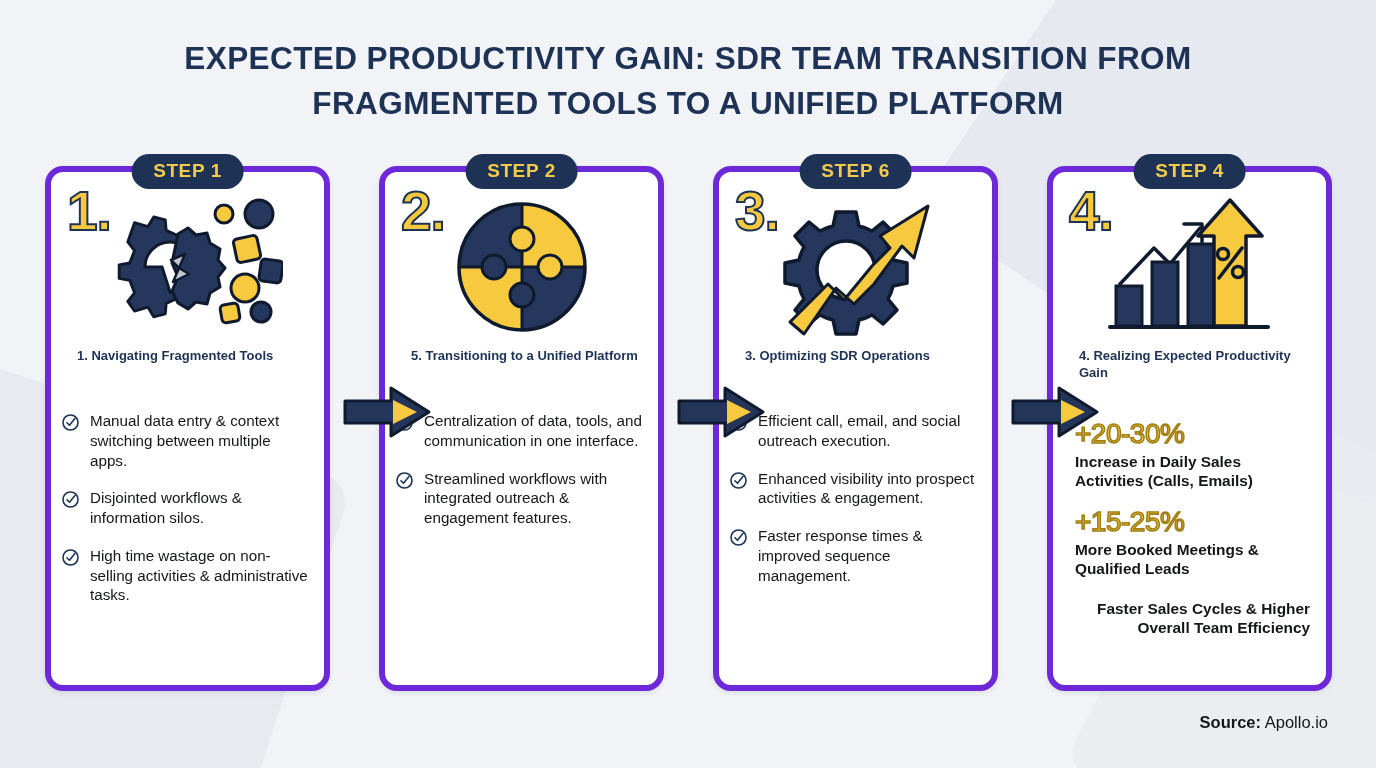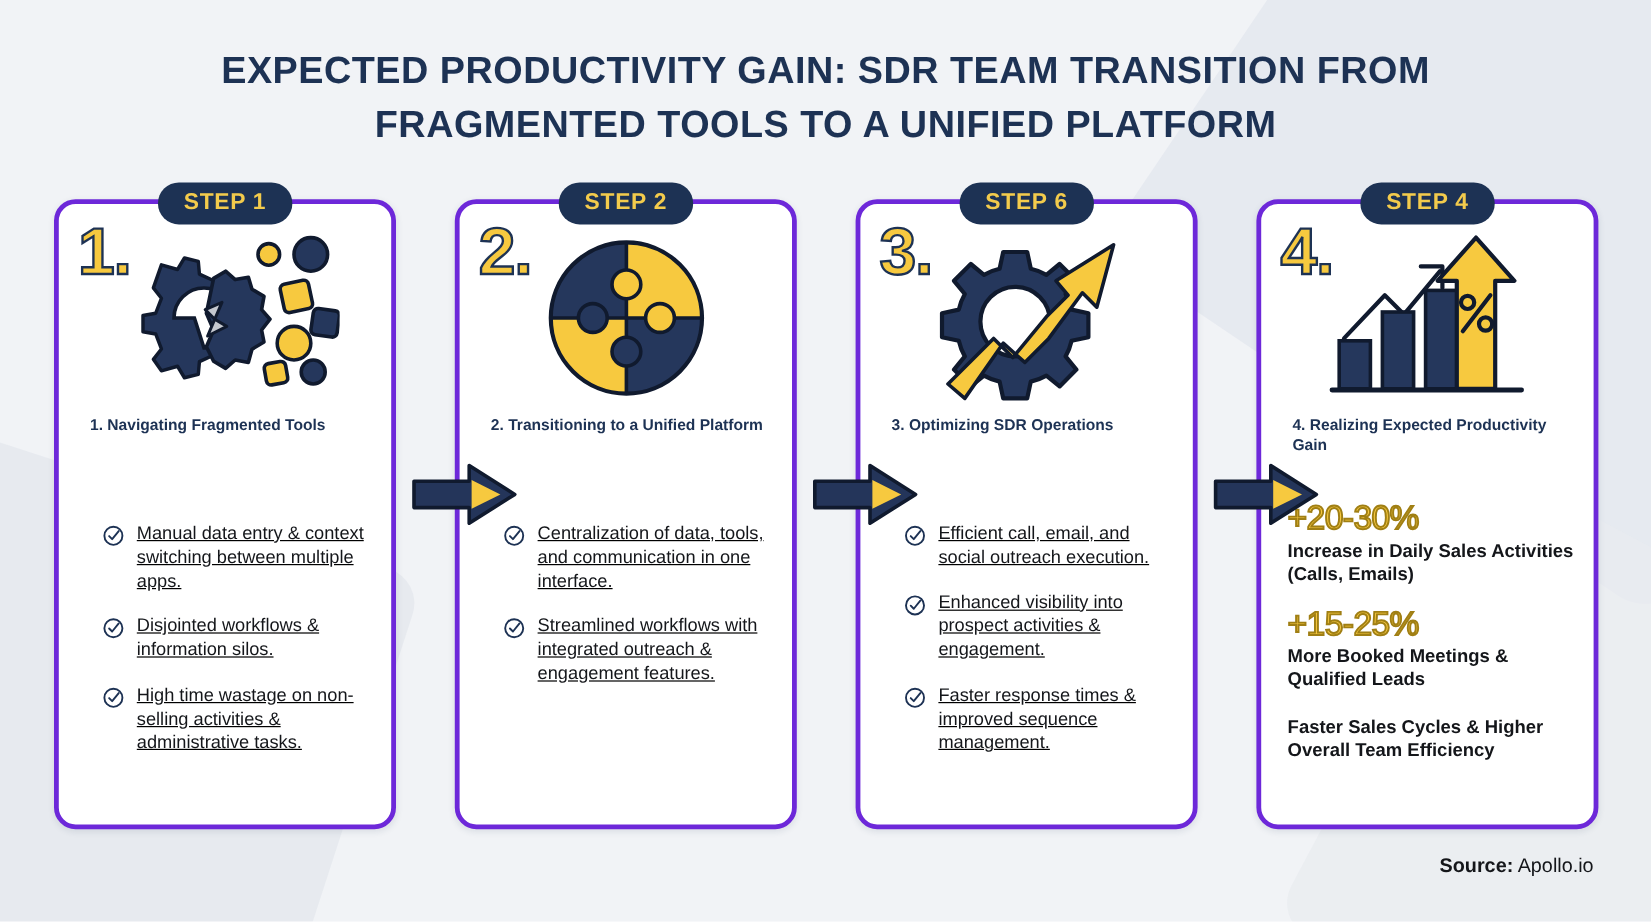--- a/index.html
+++ b/index.html
@@ -61,21 +61,21 @@
     position: absolute;
     top: 166px; left: 45px;
     width: 1287px; height: 525px;
     z-index: 4;
   }
   .card {
     position: absolute;
     top: 0;
     width: 285px; height: 525px;
     background: #ffffff;
-    border: 4px solid #6d28d9;
+    border: 6px solid #6d28d9;
     border-radius: 18px;
     box-shadow: 0 2px 5px rgba(25,45,80,.10);
   }
   .card.c1 { left: 0px; }
   .card.c2 { left: 334px; }
   .card.c3 { left: 668px; }
   .card.c4 { left: 1002px; }
 
   .step-badge {
     position: absolute;
@@ -115,24 +115,23 @@
   .card-title {
     padding: 0 20px 0 26px;
     color: #1d3254;
     font-size: 13px;
     font-weight: bold;
     line-height: 1.32;
     min-height: 56px;
   }
 
   .bullets {
-    margin-top: 34px;
-    padding: 0 16px 0 36px;
+    margin-top: 8px;
+    padding: 0 16px 0 10px;
     list-style: none;
-    text-decoration: underline;
   }
   .bullet {
     display: flex;
     align-items: flex-start;
     gap: 10px;
     margin-bottom: 18px;
   }
   .bullet .check { flex: 0 0 auto; margin-top: 2px; }
   .bullet .txt {
     color: #14161a;
@@ -157,20 +156,21 @@
     font-weight: bold;
     line-height: 1.26;
     margin-top: 2px;
   }
   .stat-plain {
     color: #14161a;
     font-size: 15.4px;
     font-weight: bold;
     line-height: 1.26;
     margin-top: 20px;
+    text-align: right;
   }
 
   .arrow {
     position: absolute;
     top: 218px;
     width: 92px; height: 56px;
     z-index: 6;
   }
   .arrow.a1 { left: 296px; }
   .arrow.a2 { left: 630px; }
@@ -290,21 +290,21 @@
               <circle cx="75" cy="47" r="12"></circle>
               <circle cx="103" cy="75" r="12"></circle>
               <circle cx="47" cy="75" r="12"></circle>
               <circle cx="75" cy="103" r="12"></circle>
             </g>
           </g>
           <circle cx="75" cy="75" r="63" fill="none" stroke="#101a2e" stroke-width="3.5"></circle>
         </svg>
       </div>
 
-      <div class="card-title">2. Transitioning to a Unified Platform</div>
+      <div class="card-title">5. Transitioning to a Unified Platform</div>
 
       <ul class="bullets">
         <li class="bullet">
           <span class="check">
             <svg width="19" height="19" viewBox="0 0 24 24">
                 <circle cx="12" cy="12" r="9.5" fill="none" stroke="#1d3254" stroke-width="2"></circle>
                 <path d="M7.5 12.3 l3.2 3.2 L17.6 7" fill="none" stroke="#1d3254" stroke-width="2" stroke-linecap="round" stroke-linejoin="round"></path>
               </svg>
           </span>
           <span class="txt">Centralization of data, tools, and communication in one interface.</span>

